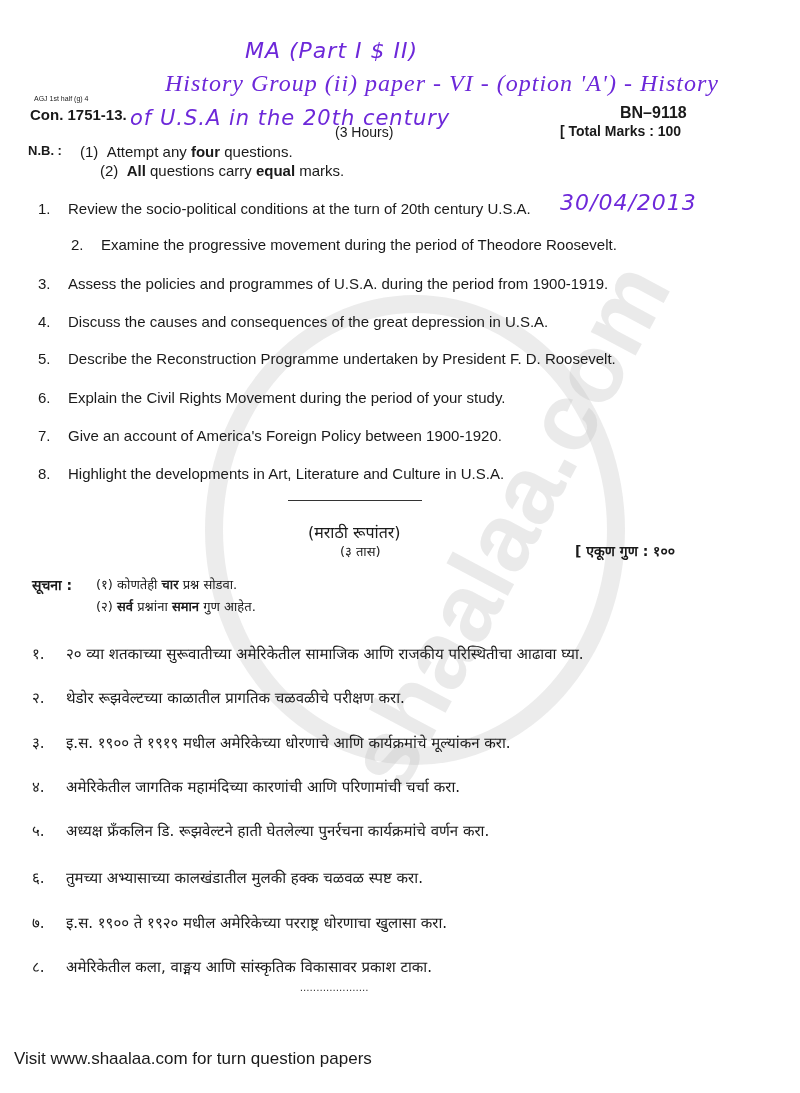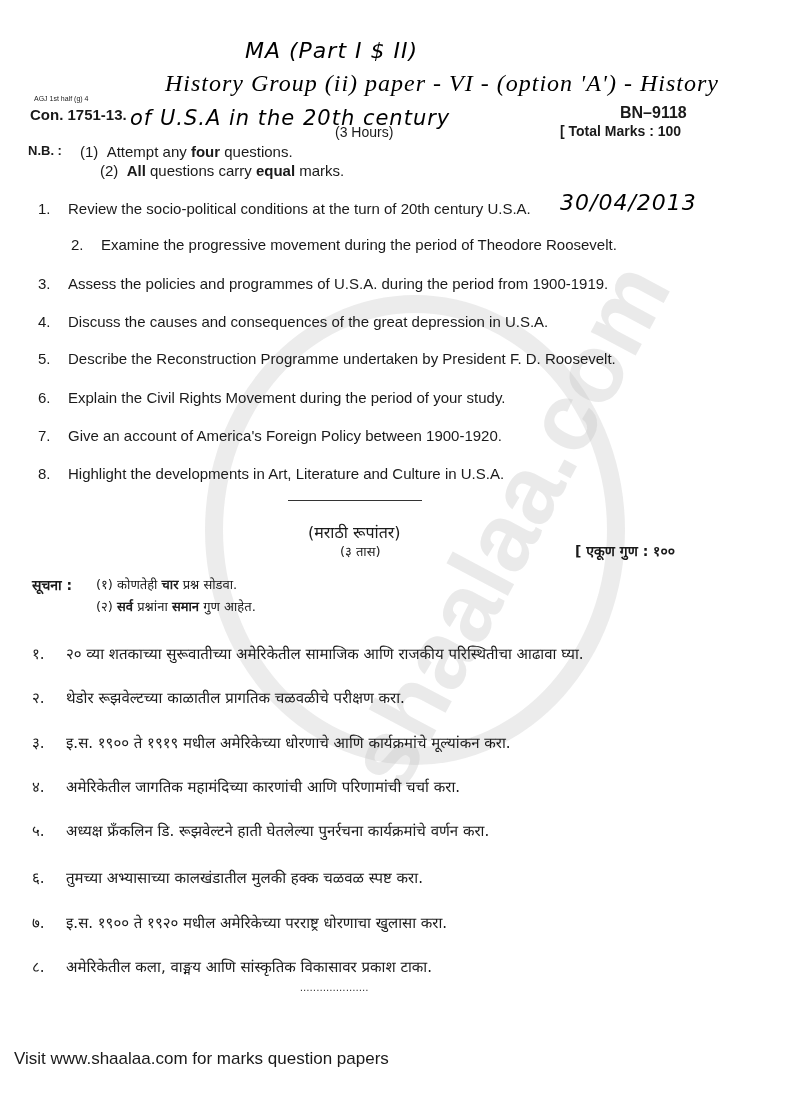--- a/index.html
+++ b/index.html
@@ -1,21 +1,21 @@
 <!DOCTYPE html>
 <html><head>
 <meta charset="utf-8">
 <style>
   html, body { margin: 0; padding: 0; }
   body {
     width: 800px; height: 1093px; background: #ffffff; position: relative; overflow: hidden;
     font-family: "Liberation Sans", sans-serif; color: #1a1a1a;
   }
   .abs { position: absolute; white-space: nowrap; }
-  .hand { font-family: "DejaVu Sans", sans-serif; font-style: italic; color: #000000; font-weight: normal; letter-spacing: 1px; text-align: center; }
+  .hand { font-family: "DejaVu Sans", sans-serif; font-style: italic; color: #6d28d9; font-weight: normal; letter-spacing: 1px; text-align: center; }
   .watermark-ring {
     position: absolute; left: 205px; top: 295px; width: 420px; height: 470px;
     border: 18px solid rgba(200,200,200,0.35); border-radius: 50%; box-sizing: border-box;
   }
   .watermark-text {
     position: absolute; left: 220px; top: 470px; font-size: 96px; color: rgba(195,195,195,0.35);
     transform: rotate(-62deg); transform-origin: center; font-family: "Liberation Sans", sans-serif; font-weight: bold;
   }
   .q-en { position: absolute; left: 38px; font-size: 15px; }
   .q-en .num { display: inline-block; width: 30px; }
@@ -76,13 +76,13 @@
 <div class="q-mr" style="top:687px;"><span class="num">२.</span><span>थेडोर रूझवेल्टच्या काळातील प्रागतिक चळवळीचे परीक्षण करा.</span></div>
 <div class="q-mr" style="top:732px;"><span class="num">३.</span><span>इ.स. १९०० ते १९१९ मधील अमेरिकेच्या धोरणाचे आणि कार्यक्रमांचे मूल्यांकन करा.</span></div>
 <div class="q-mr" style="top:776px;"><span class="num">४.</span><span>अमेरिकेतील जागतिक महामंदिच्या कारणांची आणि परिणामांची चर्चा करा.</span></div>
 <div class="q-mr" style="top:820px;"><span class="num">५.</span><span>अध्यक्ष फ्रँकलिन डि. रूझवेल्टने हाती घेतलेल्या पुनर्रचना कार्यक्रमांचे वर्णन करा.</span></div>
 <div class="q-mr" style="top:867px;"><span class="num">६.</span><span>तुमच्या अभ्यासाच्या कालखंडातील मुलकी हक्क चळवळ स्पष्ट करा.</span></div>
 <div class="q-mr" style="top:912px;"><span class="num">७.</span><span>इ.स. १९०० ते १९२० मधील अमेरिकेच्या परराष्ट्र धोरणाचा खुलासा करा.</span></div>
 <div class="q-mr" style="top:956px;"><span class="num">८.</span><span>अमेरिकेतील कला, वाङ्मय आणि सांस्कृतिक विकासावर प्रकाश टाका.</span></div>
 
 <div class="abs" style="left:300px;top:982px;font-size:10px;letter-spacing:0.5px;">.....................</div>
 
-<div class="abs" style="left:14px;top:1049px;font-size:17px;">Visit www.shaalaa.com for marks question papers</div>
+<div class="abs" style="left:14px;top:1049px;font-size:17px;">Visit www.shaalaa.com for turn question papers</div>
 
 </body></html>

